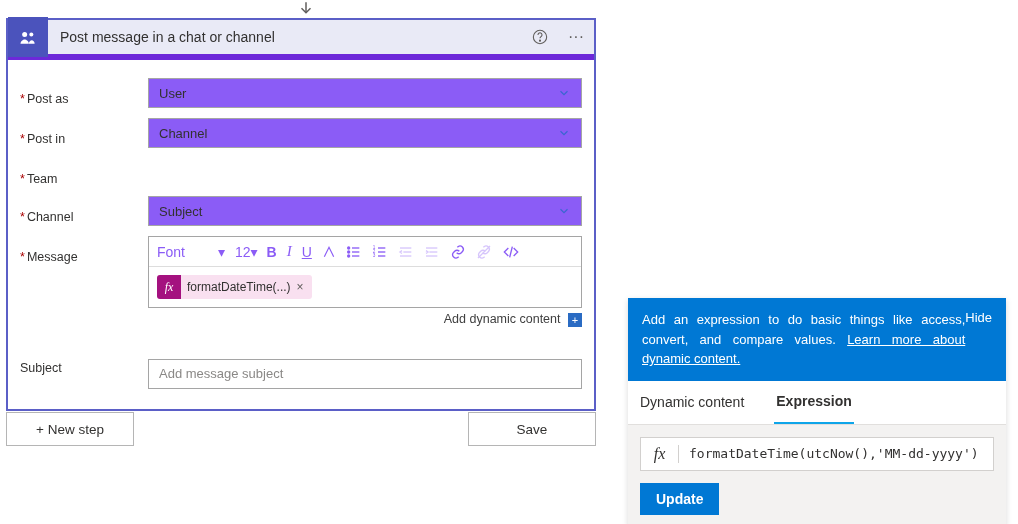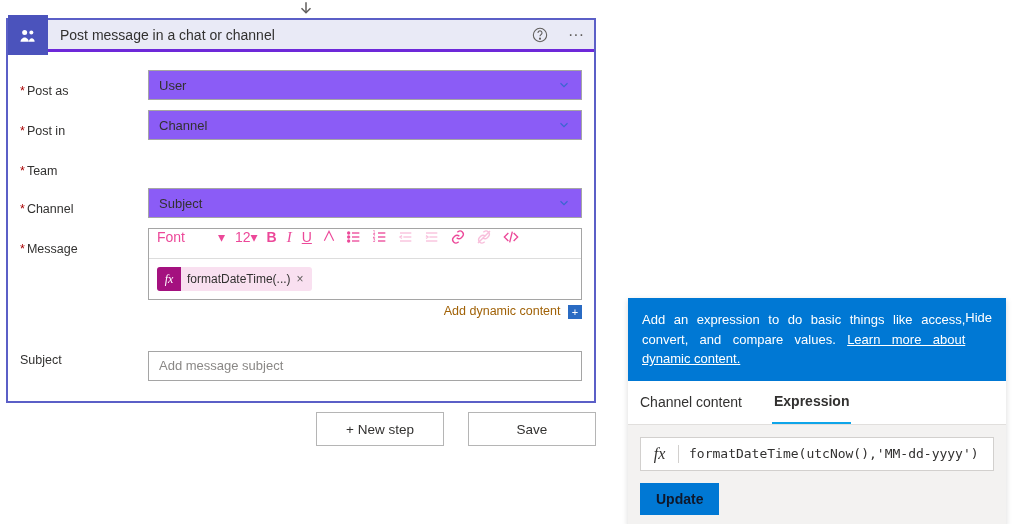--- a/index.html
+++ b/index.html
@@ -23,23 +23,23 @@
     position: absolute;
     left: 6px;
     top: 18px;
     width: 590px;
     border: 2px solid #5b5fc7;
     background: #fff;
   }
   .card-header {
     display: flex;
     align-items: center;
-    height: 32px;
+    height: 40px;
     background: #e9eaf6;
-    border-bottom: 3px solid #6d28d9;
+    border-bottom: 6px solid #6d28d9;
   }
   .card-header .icon-box {
     width: 40px;
     height: 40px;
     background: #4b53bc;
     display: flex;
     align-items: center;
     justify-content: center;
     color: #fff;
   }
@@ -90,26 +90,27 @@
   .toolbar {
     display: flex;
     align-items: center;
     height: 30px;
     border-bottom: 1px solid #ddd;
     padding: 0 2px;
     gap: 0;
   }
   .tb-item {
     display: flex;
+    align-items: center;
     justify-content: center;
     height: 100%;
     padding: 0 5px;
     cursor: pointer;
     font-size: 14px;
-    color: #ec4899;
+    color: #8b5cf6;
   }
   .tb-font { width: 80px; justify-content: space-between; padding: 0 6px; }
   .tb-size { justify-content: space-between; padding: 0 4px; }
   .tb-bold { font-weight: bold; }
   .tb-italic { font-style: italic; font-family: serif; font-size: 15px;}
   .tb-under { text-decoration: underline; }
   .tb-dim { opacity: 0.35; }
   .msg-body {
     min-height: 40px;
     padding: 8px;
@@ -137,21 +138,21 @@
     font-style: italic;
     font-family: serif;
     border-radius: 3px 0 0 3px;
   }
   .pill .close { color: #605e5c; cursor: pointer; }
   .dyn-link-row {
     text-align: right;
     padding: 4px 0 10px 0;
     font-size: 12.5px;
   }
-  .dyn-link { color: #a16207; cursor: pointer; }
+  .dyn-link { color: #404040; cursor: pointer; }
   .dyn-plus {
     display: inline-flex;
     width: 14px; height: 14px;
     background: #2a6bc3;
     color: #fff;
     align-items: center; justify-content: center;
     font-size: 11px;
     margin-left: 4px;
     vertical-align: middle;
   }
@@ -166,21 +167,21 @@
     font-family: inherit;
     margin-top: 12px;
   }
   .textinput::placeholder { color: #8a8886; }
   .bottom-buttons {
     position: absolute;
     left: 6px;
     top: 412px;
     width: 590px;
     display: flex;
-    justify-content: flex-end;
+    justify-content: space-between;
     gap: 24px;
   }
   .btn-outline {
     background: #fff;
     border: 1px solid #b5b5b5;
     height: 34px;
     width: 128px;
     font-size: 13.5px;
     color: #323130;
     cursor: pointer;
@@ -233,21 +234,21 @@
   }
   .expr-input .expr-text {
     flex: 1;
     padding: 0 10px;
     font-family: "Consolas", monospace;
     font-size: 13px;
   }
   .update-btn {
     margin-top: 12px;
     background: #0078d4;
-    color: #0f172a;
+    color: #ffffff;
     border: none;
     height: 32px;
     padding: 0 16px;
     font-size: 14px;
     font-weight: 600;
     cursor: pointer;
   }
   svg { display:block; }
 </style>
 </head>
@@ -438,21 +439,21 @@
 
 <div class="panel">
   <div class="panel-banner">
     <div class="txt">
       <span>Add an expression to do basic things like access, convert, and compare values. </span>
       <a>Learn more about dynamic content.</a>
     </div>
     <div class="hide">Hide</div>
   </div>
   <div class="tabs">
-    <div class="tab">Channel content</div>
+    <div class="tab">Dynamic content</div>
     <div class="tab active">Expression</div>
   </div>
   <div class="panel-body">
     <div class="expr-input">
       <div class="fx2">fx</div>
       <div class="expr-text">formatDateTime(utcNow(),'MM-dd-yyyy')</div>
     </div>
     <button class="update-btn">Update</button>
   </div>
 </div>

